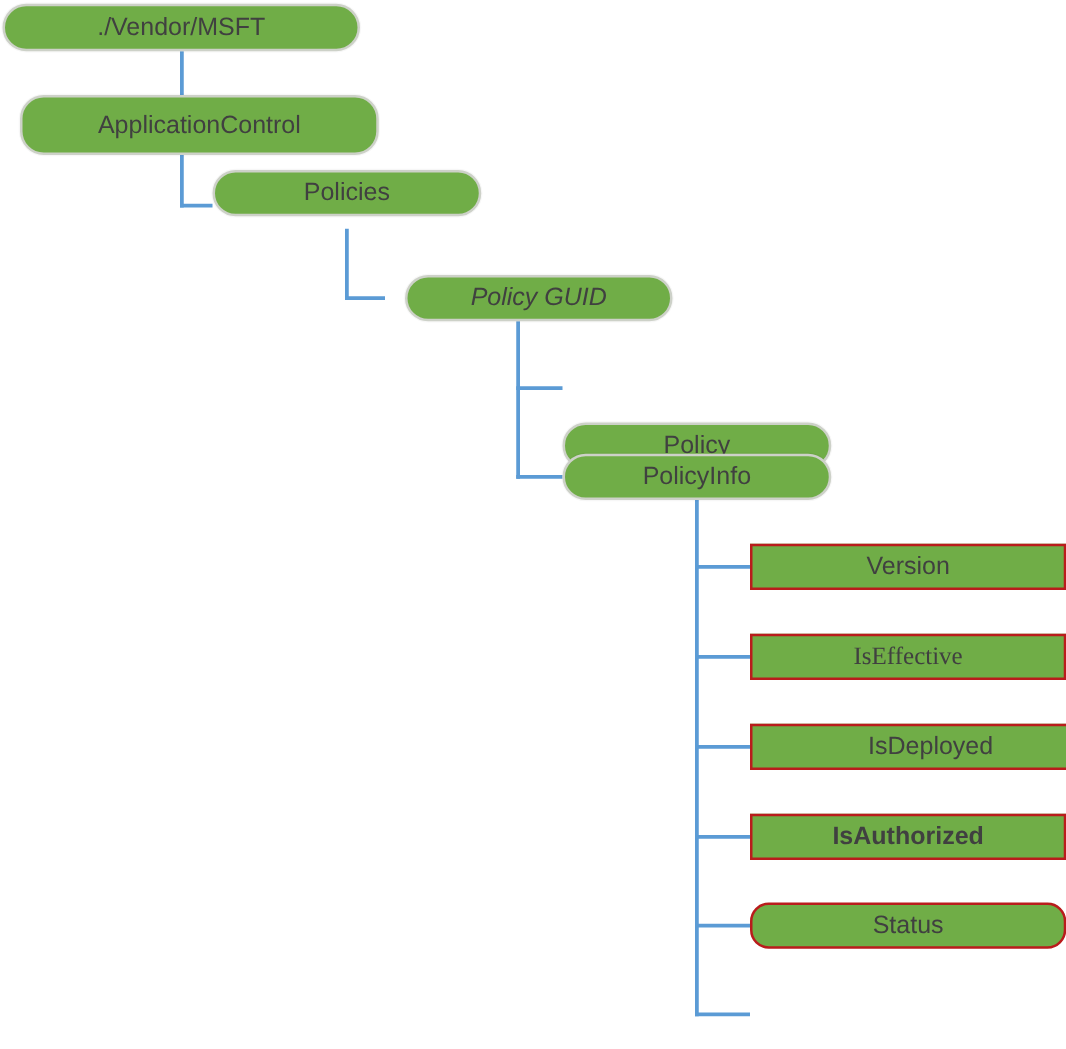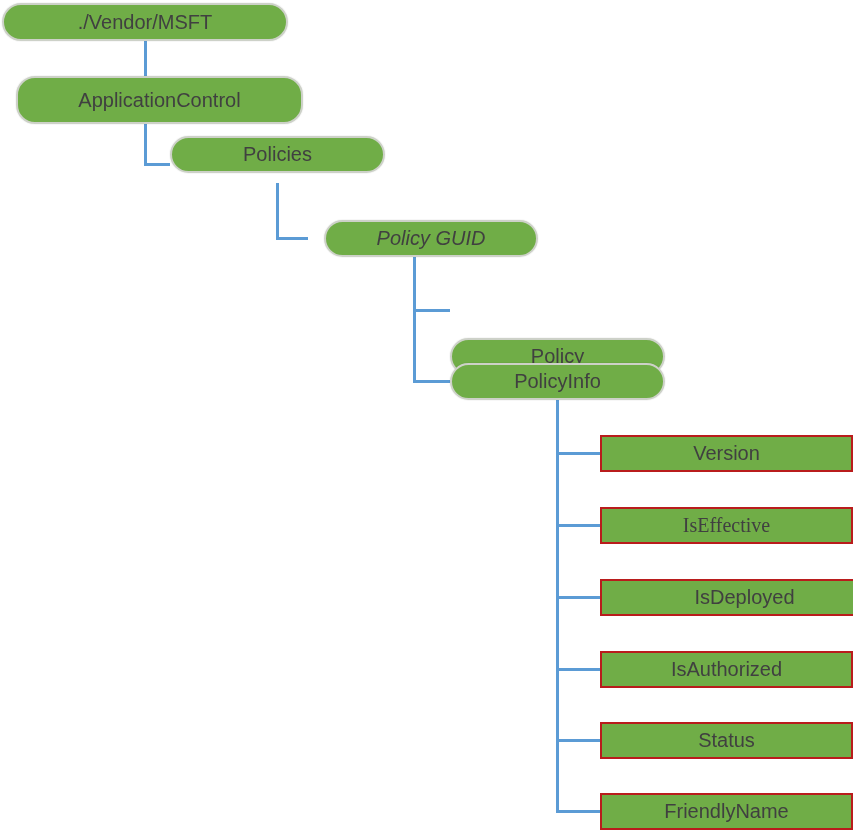--- a/index.html
+++ b/index.html
@@ -42,22 +42,22 @@
   .n-appcontrol   { left: 16px;   top: 76px;  width: 287px; height: 48px; }
   .n-policies     { left: 170px; top: 136px; width: 215px; height: 37px; }
   .n-policyguid   { left: 324px; top: 220px; width: 214px; height: 37px; }
   .n-policy       { left: 450px; top: 292px; width: 215px; height: 37px; margin-top: 46px; }
   .n-policyinfo   { left: 450px; top: 363px; width: 215px; height: 37px; }
 
   
   .n-version      { left: 600px; top: 435px; width: 253px; height: 37px; }
   .n-iseffective  { left: 600px; top: 507px; width: 253px; height: 37px; font-family: Liberation Serif, serif; }
   .n-isdeployed   { left: 600px; top: 579px; width: 289px; height: 37px; }
-  .n-isauthorized { left: 600px; top: 651px; width: 253px; height: 37px; }
-  .n-status       { left: 600px; top: 722px; width: 253px; height: 37px; }
+  .n-isauthorized { left: 600px; top: 651px; width: 253px; height: 37px; font-weight: bold; }
+  .n-status       { left: 600px; top: 722px; width: 253px; height: 37px; border-radius: 15px; }
   .n-friendlyname { left: 600px; top: 793px; width: 253px; height: 37px; }
 
   
   .c1v  { left: 144px; top: 41px;  width: 3px;  height: 35px; }
   .c2v  { left: 144px; top: 114px; width: 3px;  height: 52px; }
   .c2h  { left: 144px; top: 163px; width: 26px; height: 3px;  }
   .c3v  { left: 276px; top: 183px; width: 3px;  height: 57px; }
   .c3h  { left: 276px; top: 237px; width: 32px; height: 3px;  }
   .c4v  { left: 413px; top: 257px; width: 3px;  height: 126px; }
   .c4h1 { left: 413px; top: 309px; width: 37px; height: 3px;  }
@@ -118,17 +118,14 @@
   </div>
   <div class="node rect n-isdeployed">
     <span>IsDeployed</span>
   </div>
   <div class="node rect n-isauthorized">
     <span>IsAuthorized</span>
   </div>
   <div class="node rect n-status">
     <span>Status</span>
   </div>
-  <div class="node rect n-friendlyname">
-    <span>FriendlyName</span>
-  </div>
 
 </div>
 
 </body></html>

